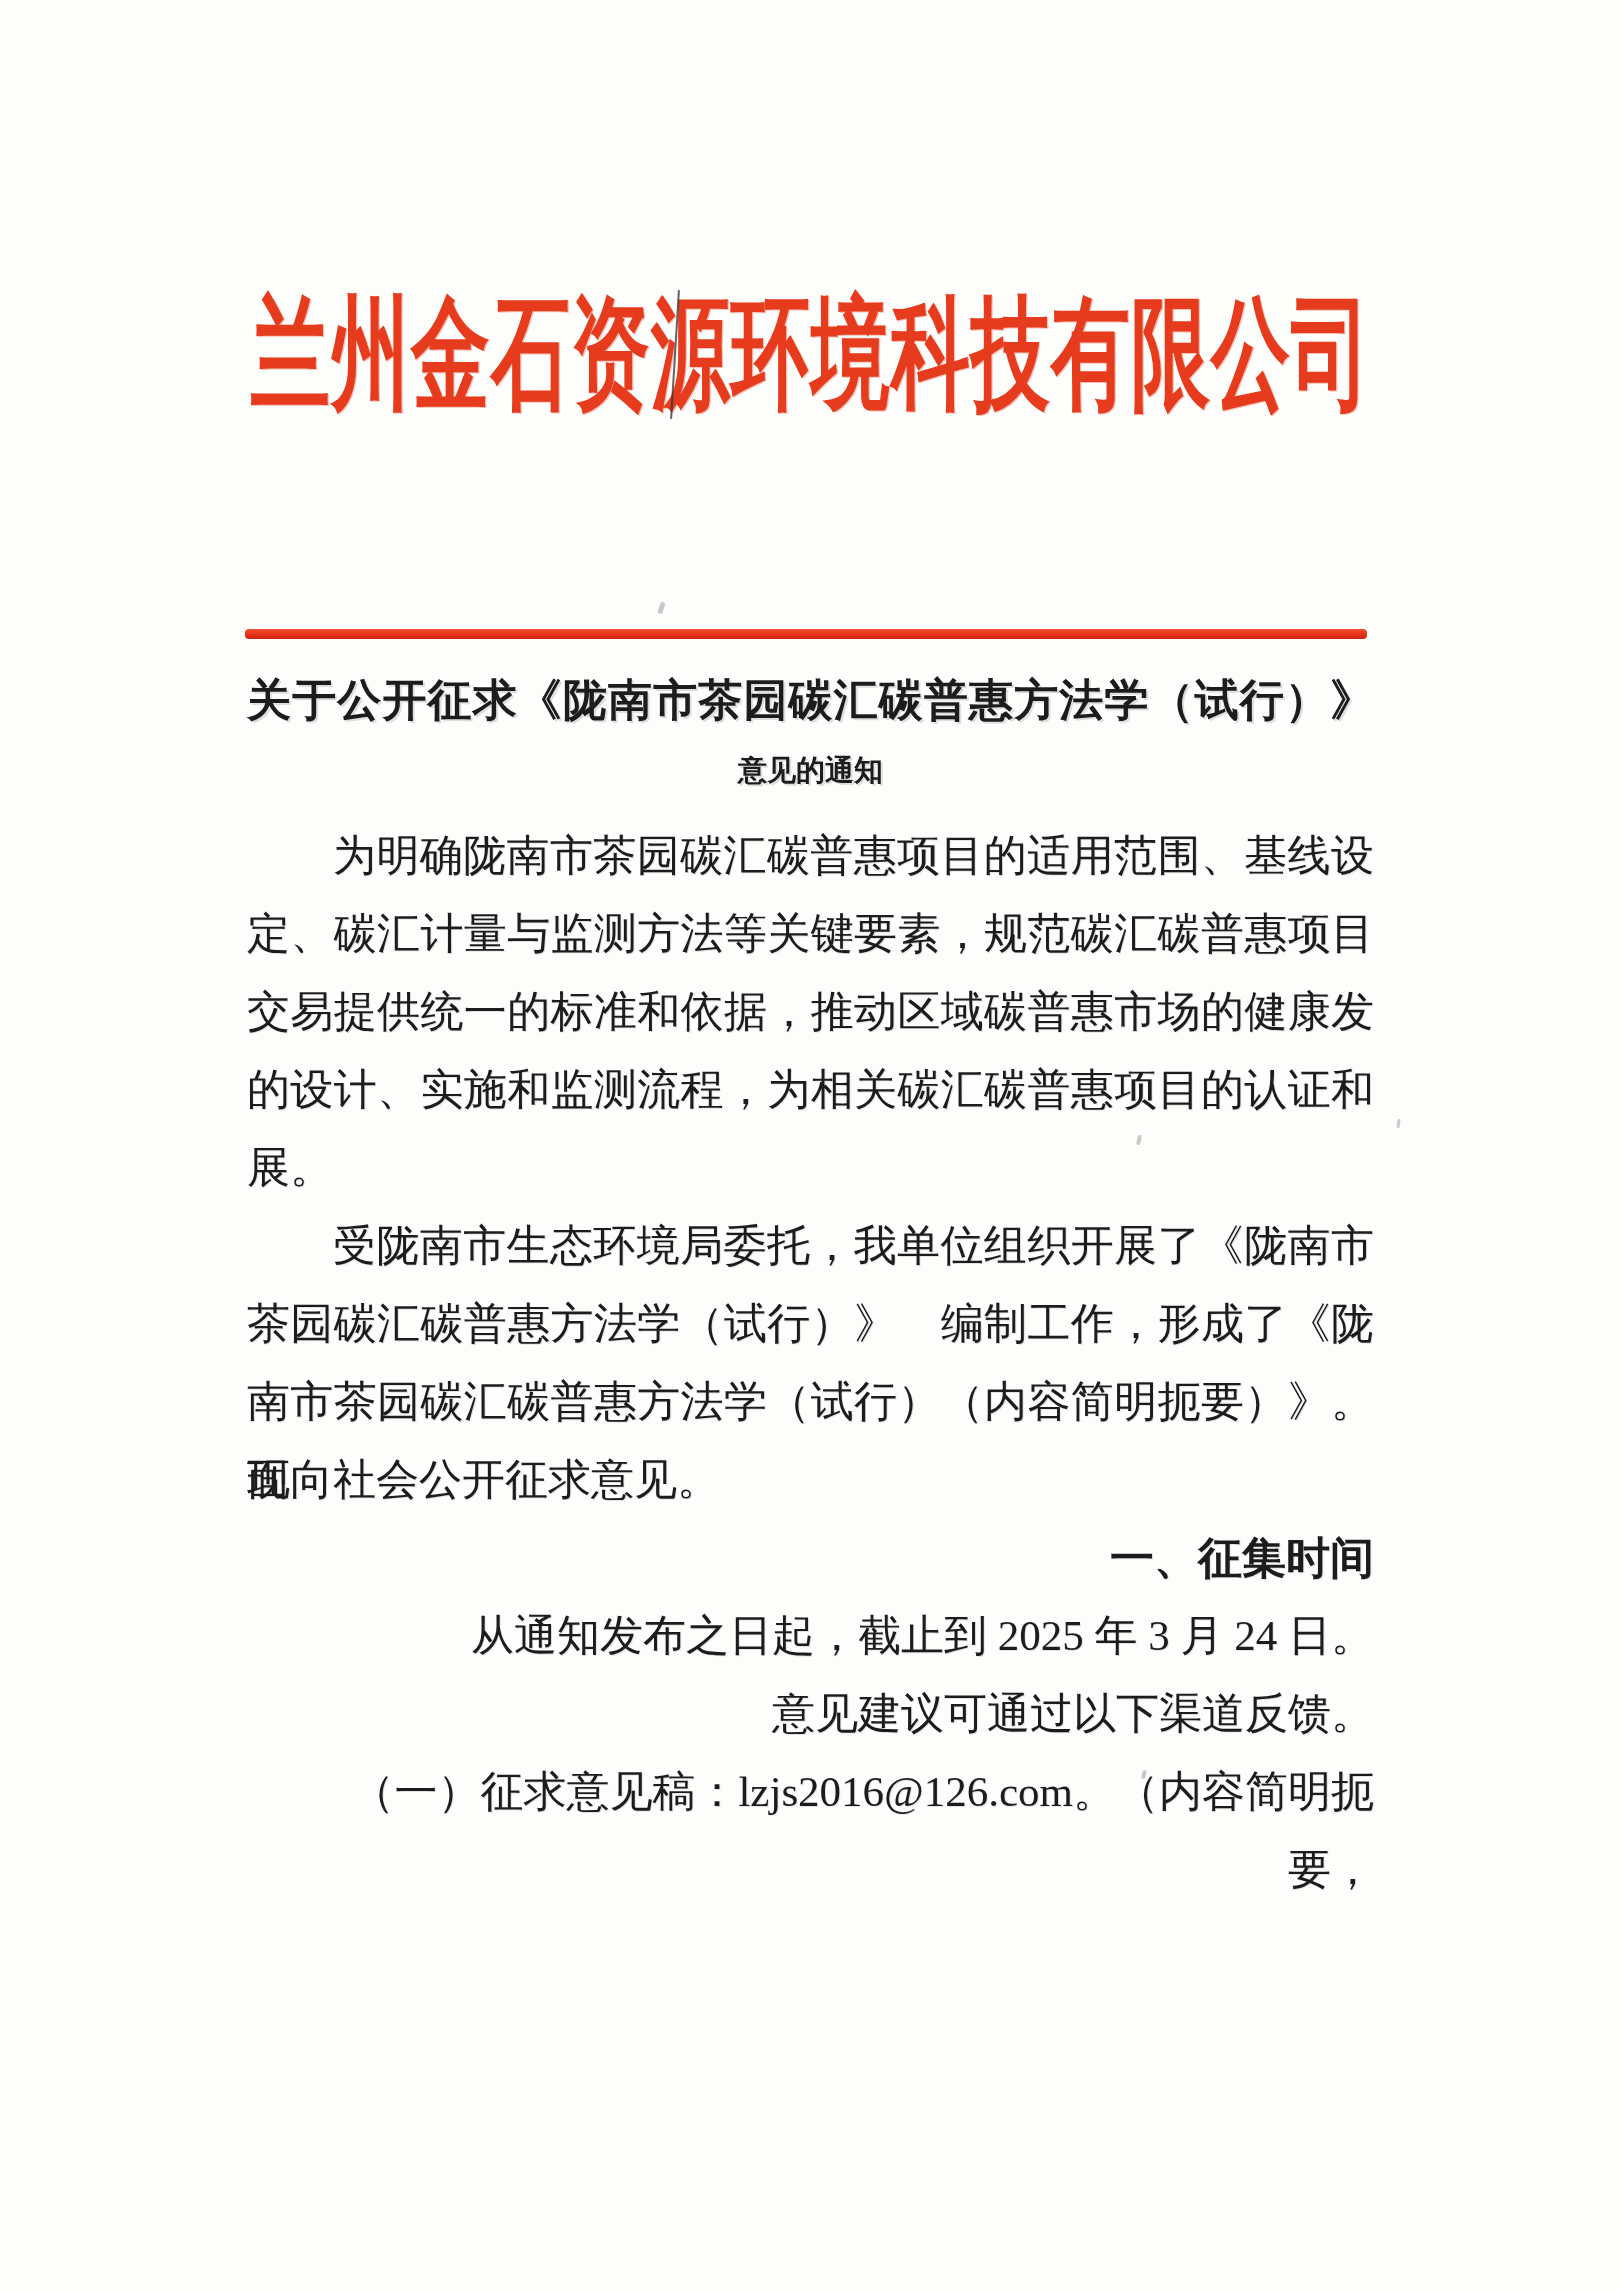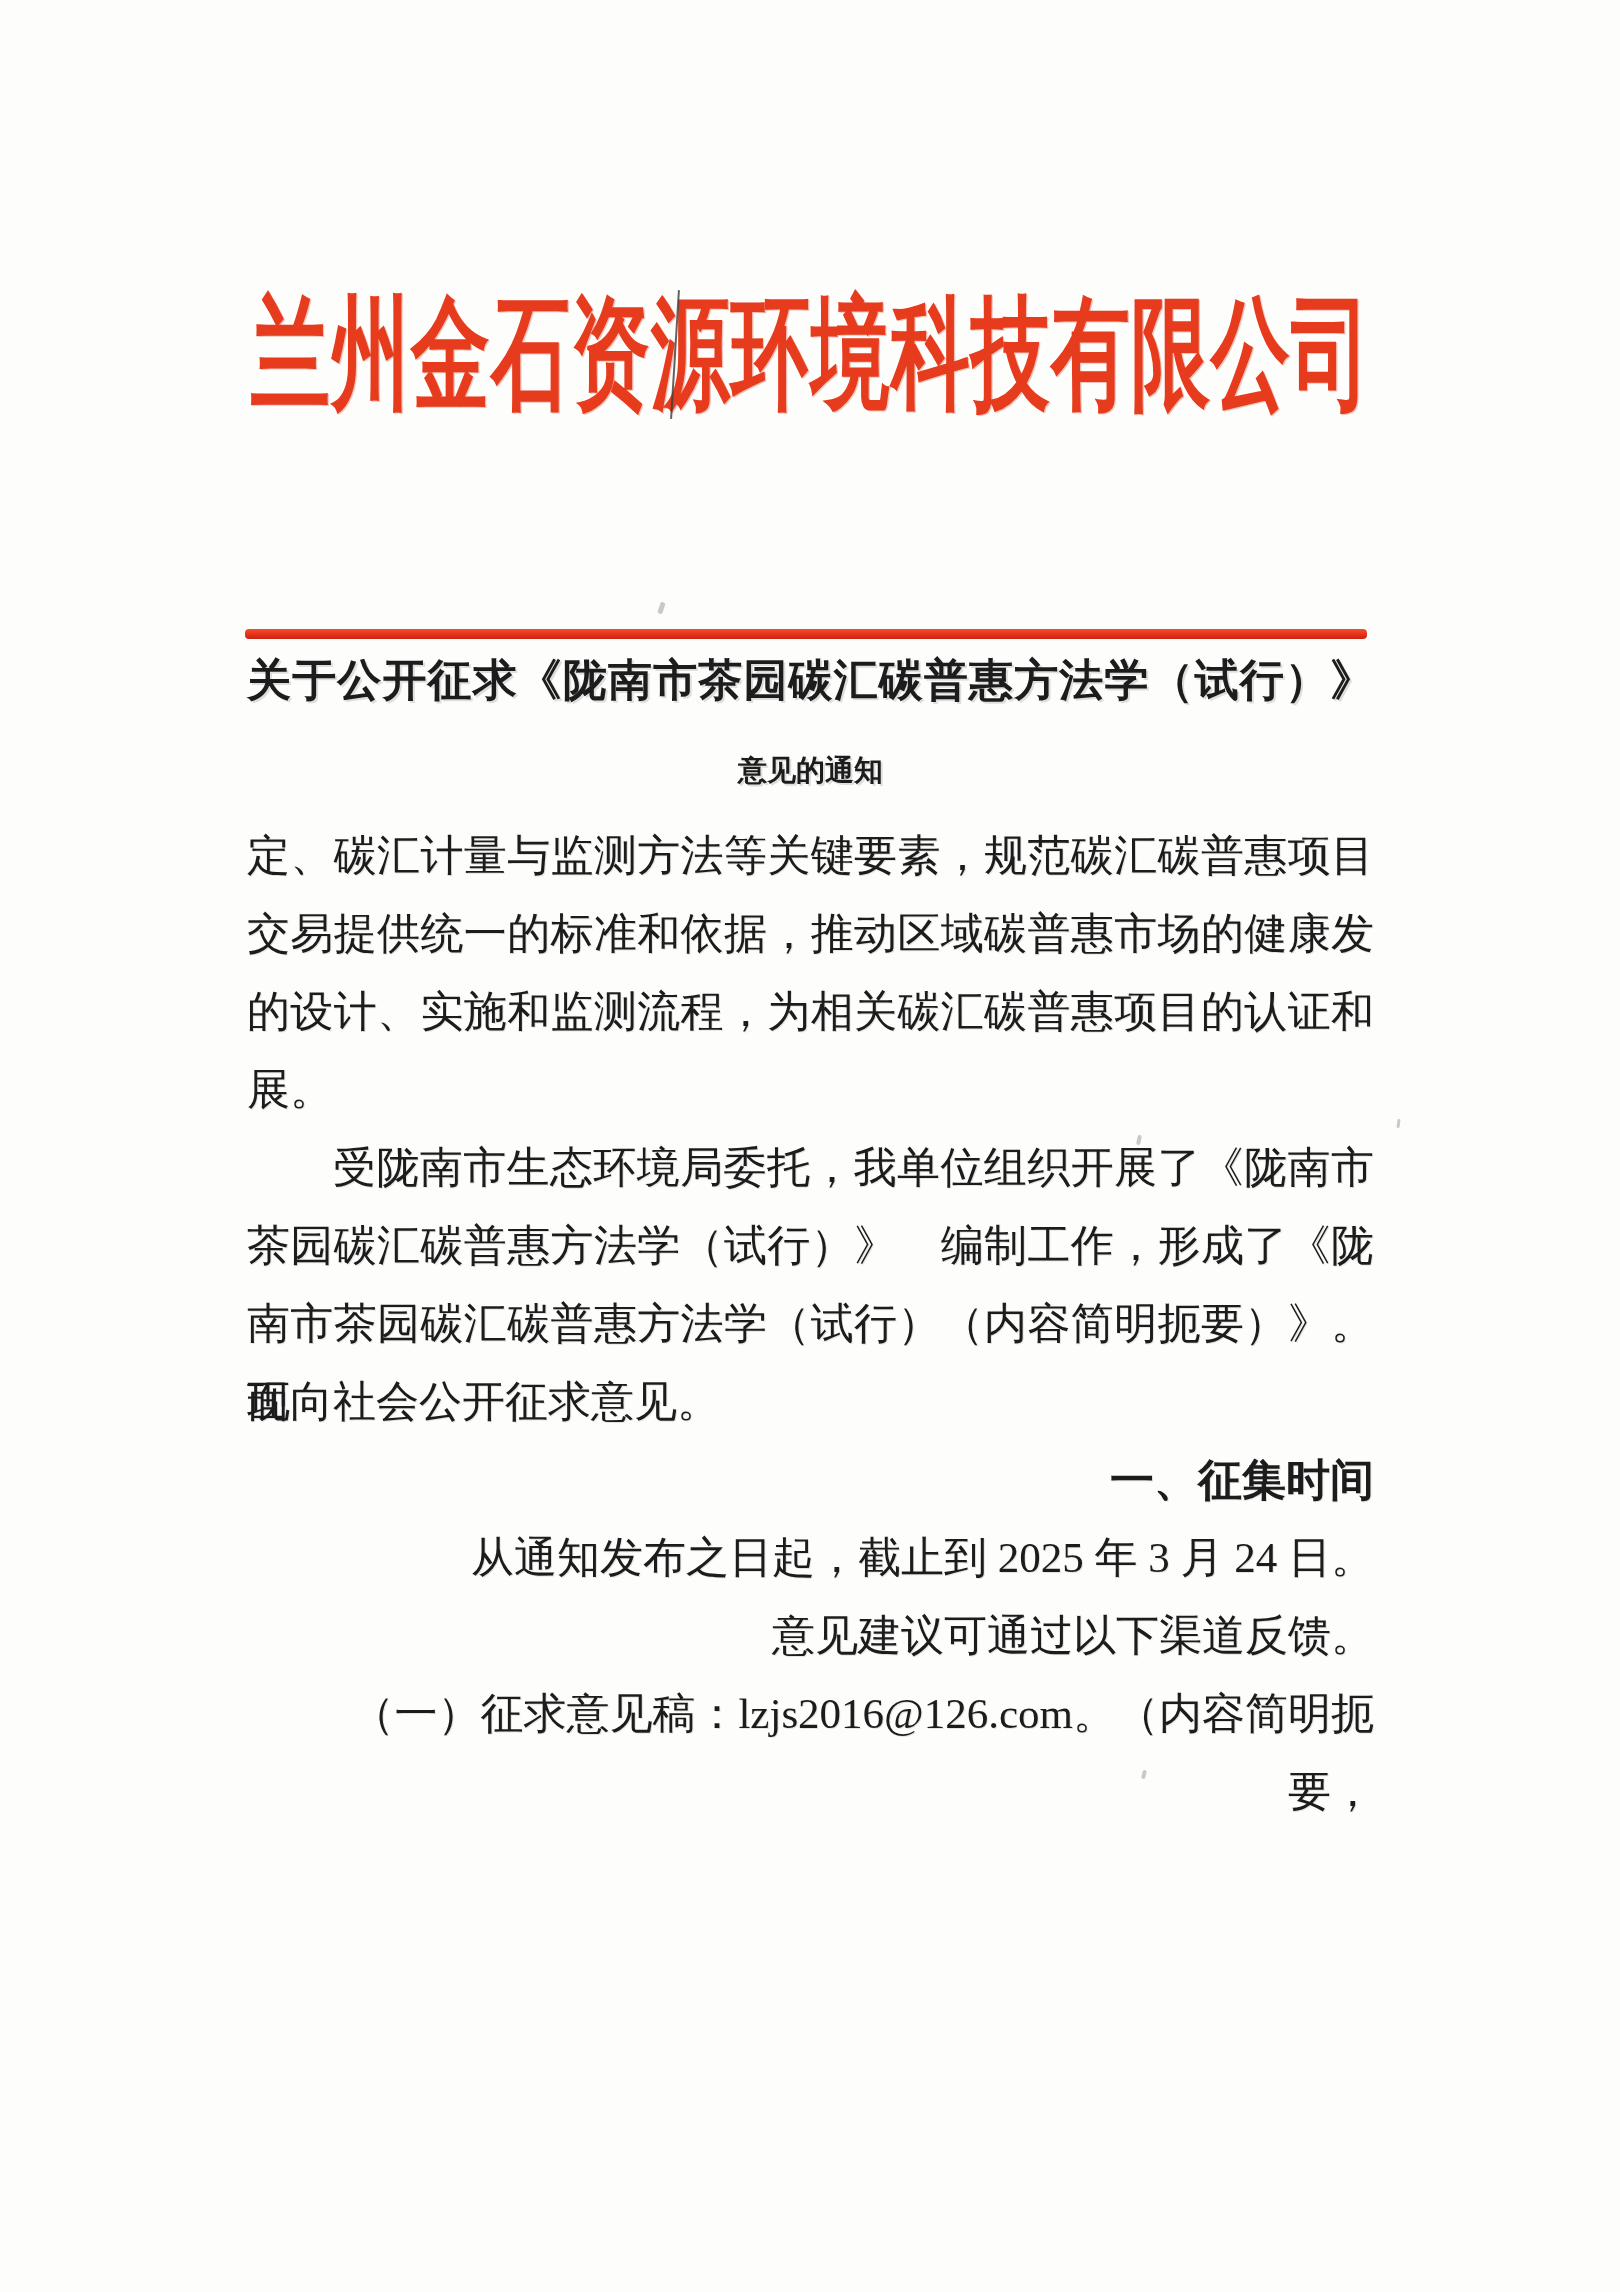--- a/index.html
+++ b/index.html
@@ -33,21 +33,21 @@
 
   
   .redline{
     position:absolute;left:245px;top:629px;width:1122px;height:9.8px;
     background:linear-gradient(#f0512e,var(--line-red) 55%,#c92410);
     border-radius:3.9px;
   }
 
   
   .title1{
-    position:absolute;left:247px;top:644px;width:1127px;height:74px;
+    position:absolute;left:247px;top:664px;width:1127px;height:74px;
     line-height:74px;font-size:44px;font-weight:700;
     text-align:justify;text-align-last:justify;
     text-shadow:2px 2px 0 rgba(0,0,0,.12);
   }
   .title2{
     position:absolute;left:247px;top:733px;width:1127px;height:74px;
     line-height:74px;font-size:29px;font-weight:700;text-align:center;
     text-shadow:2px 2px 0 rgba(0,0,0,.12);
   }
 
@@ -93,20 +93,21 @@
   <div class="speck speck-3"></div>
   <div class="speck speck-4"></div>
 
   <div class="redline"></div>
 
   <div class="title1">关于公开征求《陇南市茶园碳汇碳普惠方法学（试行）》</div>
   <div class="title2">意见的通知</div>
 
   <div class="bodytext">
 
+    <div class="line indent justify">为明确陇南市茶园碳汇碳普惠项目的适用范围、基线设</div>
     <div class="line justify">定、碳汇计量与监测方法等关键要素，规范碳汇碳普惠项目</div>
     <div class="line justify">交易提供统一的标准和依据，推动区域碳普惠市场的健康发</div>
     <div class="line justify">的设计、实施和监测流程，为相关碳汇碳普惠项目的认证和</div>
     <div class="line">展。</div>
 
     <div class="line indent justify">受陇南市生态环境局委托，我单位组织开展了《陇南市</div>
     <div class="line justify">茶园碳汇碳普惠方法学（试行）》　编制工作，形成了《陇</div>
     <div class="line justify">南市茶园碳汇碳普惠方法学（试行）（内容简明扼要）》。现</div>
     <div class="line">面向社会公开征求意见。</div>
 

